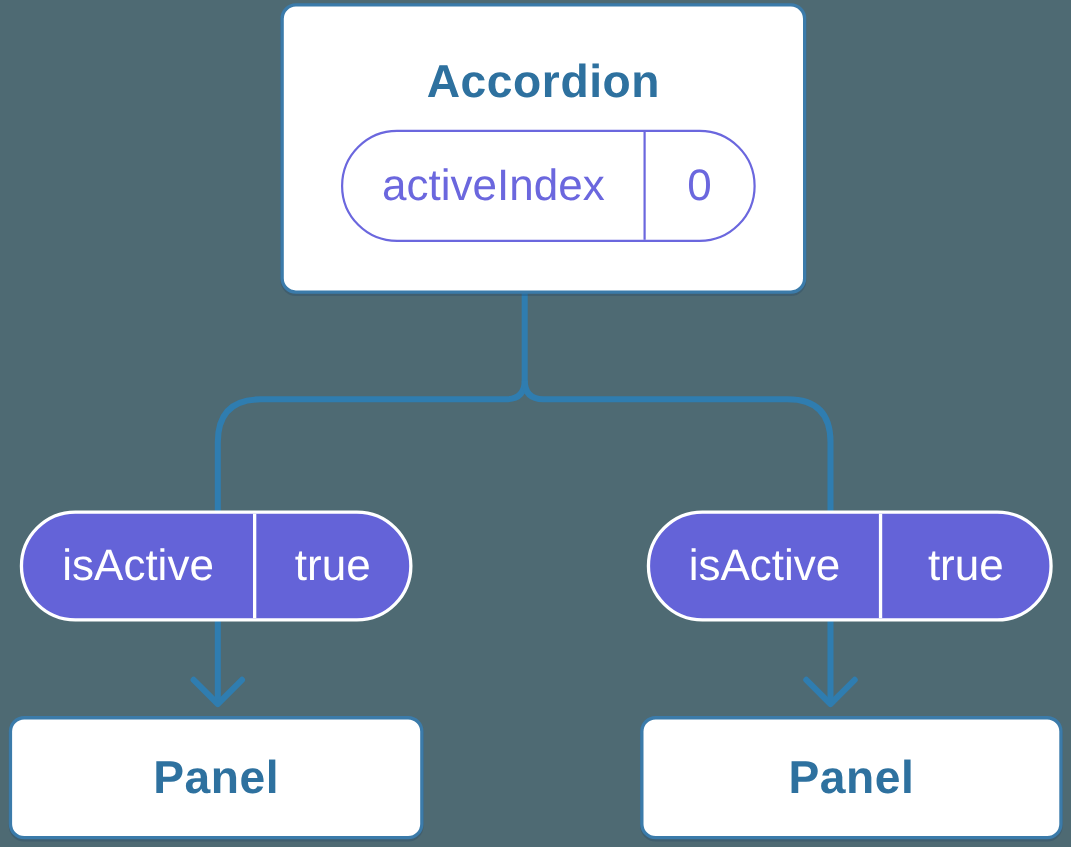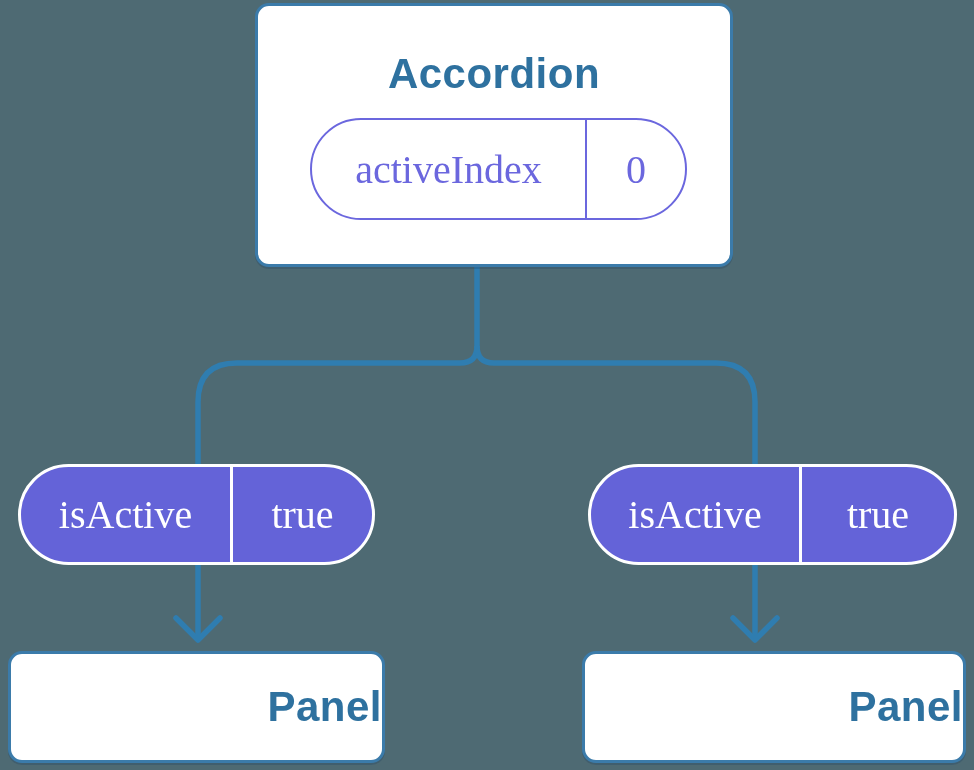--- a/index.html
+++ b/index.html
@@ -38,21 +38,20 @@
     font-size:42px;font-weight:600;letter-spacing:0.5px;
   }
   .card-accordion{left:255px;top:3px;width:478px;height:264px;justify-content:flex-start;}
   .card-accordion .node-title{margin-top:44px;}
 
   .pill{
     position:absolute;z-index:2;
     display:flex;align-items:stretch;
     border-radius:60px;
     font-size:40px;
-    font-family:Liberation Serif, serif;
   }
   .pill .cell{display:flex;align-items:center;justify-content:center;}
 
   .state-pill{
     left:310px;top:118px;width:377px;height:102px;
     border:2.5px solid var(--pill-outline);
     background:var(--node-background);
     color:var(--pill-outline);
   }
   .state-pill .cell-name{width:275px;border-right:2.5px solid var(--pill-outline);}
@@ -64,21 +63,21 @@
     color:var(--pill-text);
   }
   .prop-pill .cell-name{border-right:3px solid var(--pill-text);text-align:right;}
   .prop-pill-left{left:18px;top:464px;width:357px;height:101px;}
   .prop-pill-left .cell-name{width:212px;}
   .prop-pill-left .cell-value{flex:1;}
   .prop-pill-right{left:588px;top:464px;width:369px;height:101px;}
   .prop-pill-right .cell-name{width:211px;}
   .prop-pill-right .cell-value{flex:1;}
 
-  .panel{justify-content:center;align-items:flex-end;}
+  .panel{justify-content:center;}
   .panel-left{left:8px;top:651px;width:377px;height:112px;}
   .panel-right{left:582px;top:651px;width:384px;height:112px;}
 </style>
 </head>
 <body>
 
 <div class="canvas">
 
   <svg class="connectors" width="974" height="770" viewBox="0 0 974 770">
     <path d="M 477 262 L 477 346 Q 477 363 460 363 L 237 363 Q 198 363 198 402 L 198 637"></path>

